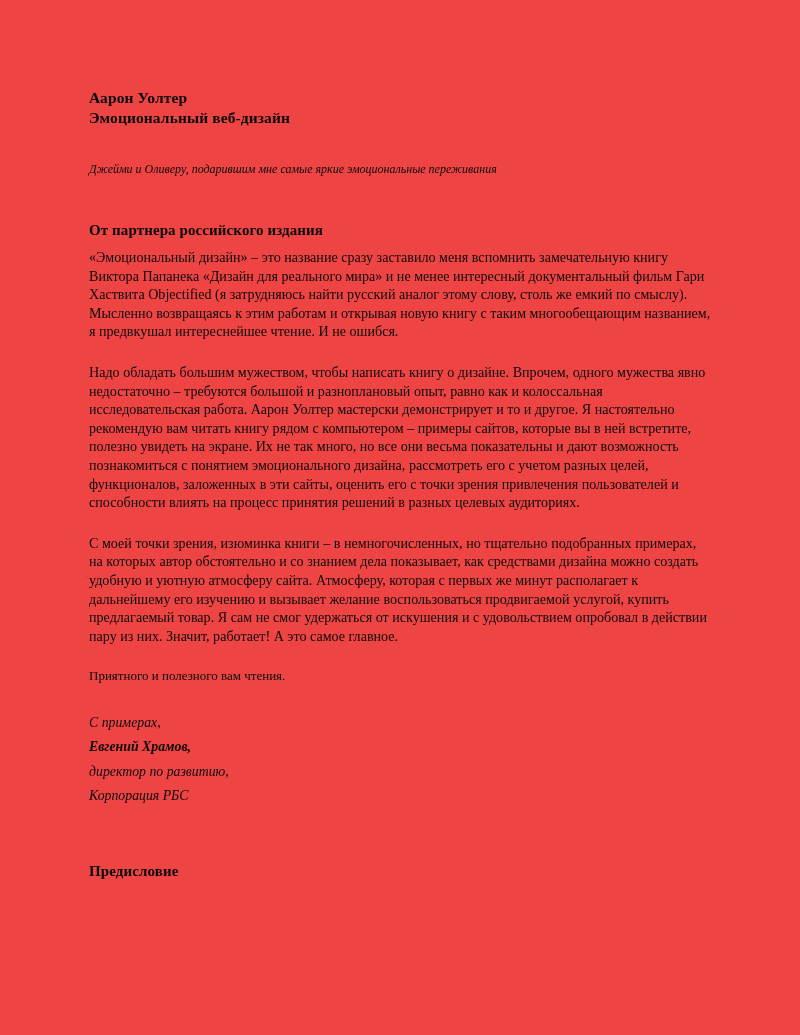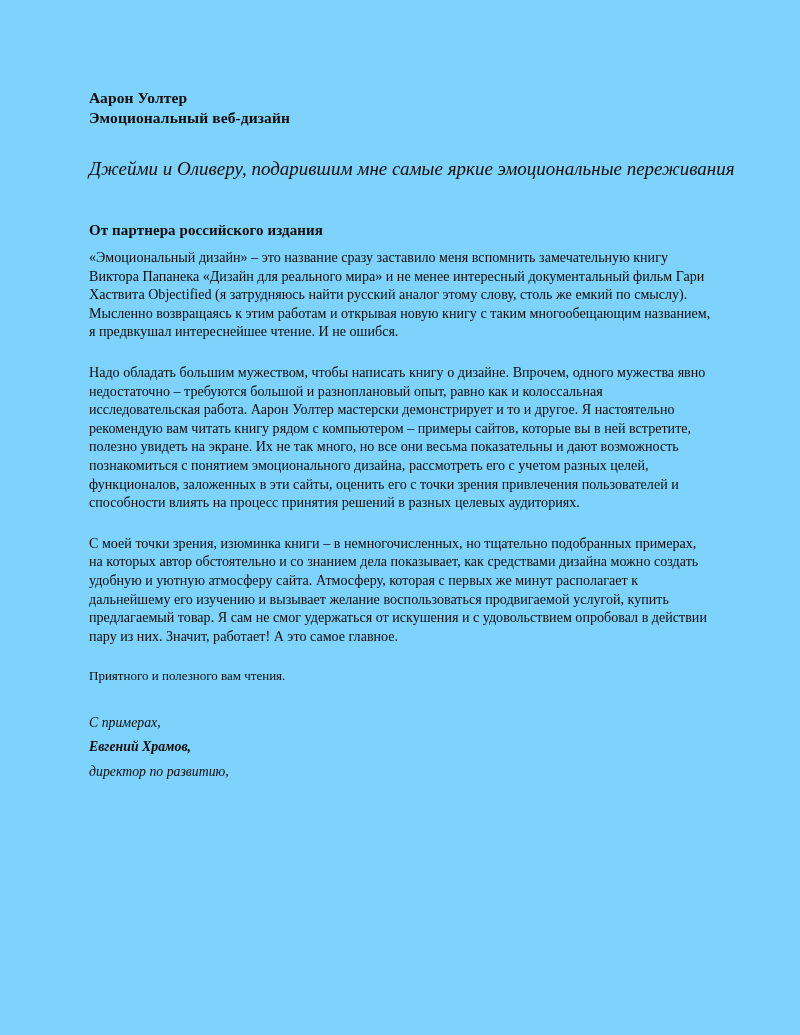--- a/index.html
+++ b/index.html
@@ -13,21 +13,21 @@
     height: 1035px;
     overflow: hidden;
     font-family: "Liberation Serif", "DejaVu Serif", serif;
     color: #0a0a0a;
     -webkit-font-smoothing: antialiased;
   }
   .page {
     position: relative;
     width: 800px;
     height: 1035px;
-    background: #7dd3fc;
+    background: #ef4444;
     box-sizing: border-box;
   }
   .content {
     position: absolute;
     left: 89px;
     top: 88px;
     width: 622px;
   }
 
   
@@ -38,21 +38,21 @@
     letter-spacing: 0.1px;
   }
   .doc-title .line {
     display: block;
     white-space: nowrap;
   }
 
   
   .dedication {
     margin-top: 33px;
-    font-size: 19px;
+    font-size: 12px;
     font-style: italic;
     line-height: 18px;
     white-space: nowrap;
   }
 
   
   .section-heading {
     font-size: 15px;
     font-weight: bold;
     line-height: 20px;
@@ -109,17 +109,19 @@
     <p class="body-par">Надо обладать большим мужеством, чтобы написать книгу о дизайне. Впрочем, одного мужества явно недостаточно – требуются большой и разноплановый опыт, равно как и колоссальная исследовательская работа. Аарон Уолтер мастерски демонстрирует и то и другое. Я настоятельно рекомендую вам читать книгу рядом с компьютером – примеры сайтов, которые вы в ней встретите, полезно увидеть на экране. Их не так много, но все они весьма показательны и дают возможность познакомиться с понятием эмоционального дизайна, рассмотреть его с учетом разных целей, функционалов, заложенных в эти сайты, оценить его с точки зрения привлечения пользователей и способности влиять на процесс принятия решений в разных целевых аудиториях.</p>
 
     <p class="body-par">С моей точки зрения, изюминка книги – в немногочисленных, но тщательно подобранных примерах, на которых автор обстоятельно и со знанием дела показывает, как средствами дизайна можно создать удобную и уютную атмосферу сайта. Атмосферу, которая с первых же минут располагает к дальнейшему его изучению и вызывает желание воспользоваться продвигаемой услугой, купить предлагаемый товар. Я сам не смог удержаться от искушения и с удовольствием опробовал в действии пару из них. Значит, работает! А это самое главное.</p>
 
     <div class="closing">Приятного и полезного вам чтения.</div>
 
     <div class="signature">
       <span class="sig-line">С примерах,</span>
       <span class="sig-line sig-name">Евгений Храмов,</span>
       <span class="sig-line">директор по развитию,</span>
+      <span class="sig-line">Корпорация РБС</span>
     </div>
 
+    <div class="section-heading heading-preface">Предисловие</div>
 
   </div>
 </div>
 
 </body></html>

